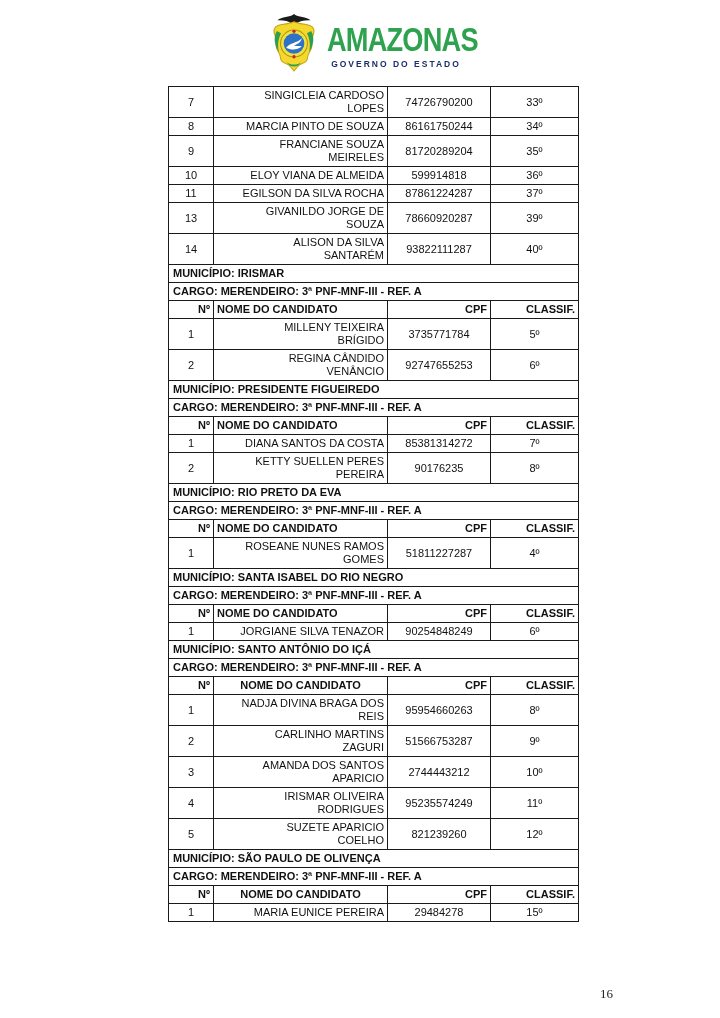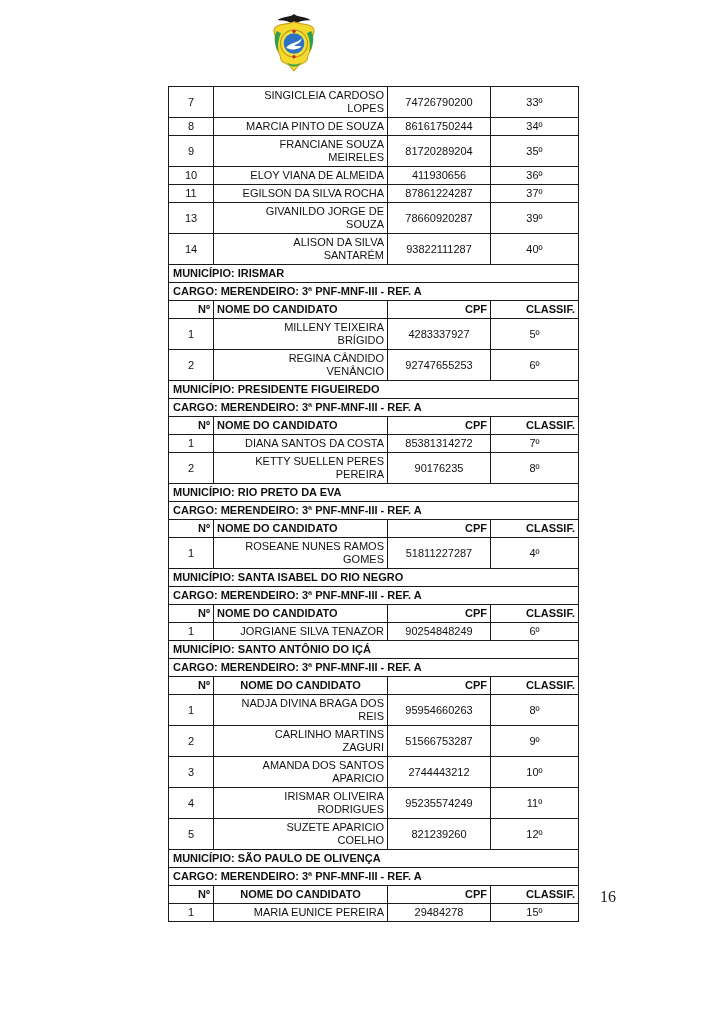--- a/index.html
+++ b/index.html
@@ -67,23 +67,23 @@
     padding-left: 4px;
   }
   tr.row-header td { font-weight: bold; text-align: right; }
   tr.row-header td.cell-name.left-align { text-align: left; }
   tr.row-header td.cell-name.center-align { text-align: center; }
 
   
   .page-number {
     position: absolute;
     left: 600px;
-    top: 888px;
+    top: 986px;
     font-family: "Liberation Serif", serif;
-    font-size: 16px;
+    font-size: 13px;
     color: #222;
   }
 </style>
 </head>
 <body>
 
 <div class="logo">
   <svg class="crest" viewBox="0 0 54 58" width="56" height="60" aria-hidden="true">
 
     <path d="M27 1 C23 4.5 15 3.5 11 7 C17.5 6.8 22 8 24 10 L19 13.5 L27 11.2 L35 13.5 L30 10 C32 8 36.5 6.8 43 7 C39 3.5 31 4.5 27 1 Z" fill="#1a1a1a"></path>
@@ -96,20 +96,24 @@
     <circle cx="27" cy="29.5" r="13" fill="#efe23e" stroke="#b98f18" stroke-width="1"></circle>
     <circle cx="27" cy="29.5" r="10" fill="#2e72c5"></circle>
 
     <path d="M19.5 33.5 C23 28.5 30 29.5 34.5 24.5 C33.5 29.5 29 30.5 27 31.5 C30 32.5 32.5 31.5 34.5 32.5 C30 36 24 36 19.5 33.5 Z" fill="#ffffff"></path>
 
     <circle cx="27" cy="17.7" r="1.6" fill="#d22222"></circle>
     <circle cx="27" cy="42.3" r="1.6" fill="#d22222"></circle>
 
     <path d="M20 47.5 C23.5 50.5 30.5 50.5 34 47.5 C31 53 23 53 20 47.5 Z" fill="#2e9e4f"></path>
   </svg>
+  <div class="brand-block">
+    <span class="brand-name" style="color: rgb(46, 162, 78);">AMAZONAS</span>
+    <div class="brand-subtitle" style="color: rgb(28, 46, 107);">GOVERNO DO ESTADO</div>
+  </div>
 </div>
 
 <table class="doc-table">
   <colgroup>
     <col style="width:45px">
       <col style="width:174px">
       <col style="width:103px">
       <col style="width:88px">
   </colgroup>
   <tbody>
@@ -129,21 +133,21 @@
       <tr>
         <td class="cell-num">9</td>
         <td class="cell-name">FRANCIANE SOUZA
 MEIRELES</td>
         <td class="cell-cpf">81720289204</td>
         <td class="cell-classif">35º</td>
       </tr>
       <tr>
         <td class="cell-num">10</td>
         <td class="cell-name">ELOY VIANA DE ALMEIDA</td>
-        <td class="cell-cpf">411930656</td>
+        <td class="cell-cpf">599914818</td>
         <td class="cell-classif">36º</td>
       </tr>
       <tr>
         <td class="cell-num">11</td>
         <td class="cell-name">EGILSON DA SILVA ROCHA</td>
         <td class="cell-cpf">87861224287</td>
         <td class="cell-classif">37º</td>
       </tr>
       <tr>
         <td class="cell-num">13</td>
@@ -168,21 +172,21 @@
       <tr class="row-header">
         <td class="cell-num">Nº</td>
         <td class="cell-name left-align">NOME DO CANDIDATO</td>
         <td class="cell-cpf">CPF</td>
         <td class="cell-classif">CLASSIF.</td>
       </tr>
       <tr>
         <td class="cell-num">1</td>
         <td class="cell-name">MILLENY TEIXEIRA
 BRÍGIDO</td>
-        <td class="cell-cpf">4283337927</td>
+        <td class="cell-cpf">3735771784</td>
         <td class="cell-classif">5º</td>
       </tr>
       <tr>
         <td class="cell-num">2</td>
         <td class="cell-name">REGINA CÂNDIDO
 VENÂNCIO</td>
         <td class="cell-cpf">92747655253</td>
         <td class="cell-classif">6º</td>
       </tr>
       <tr class="row-label">

